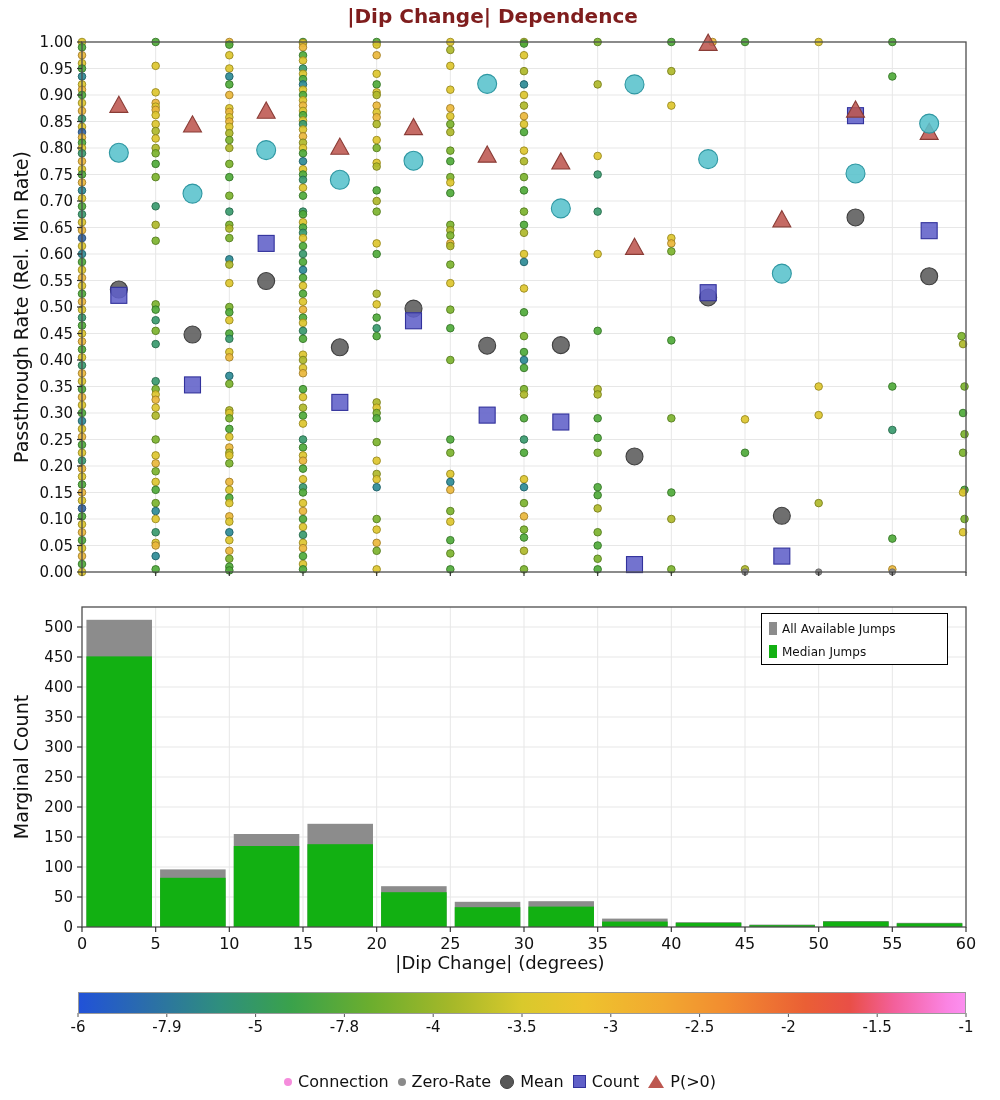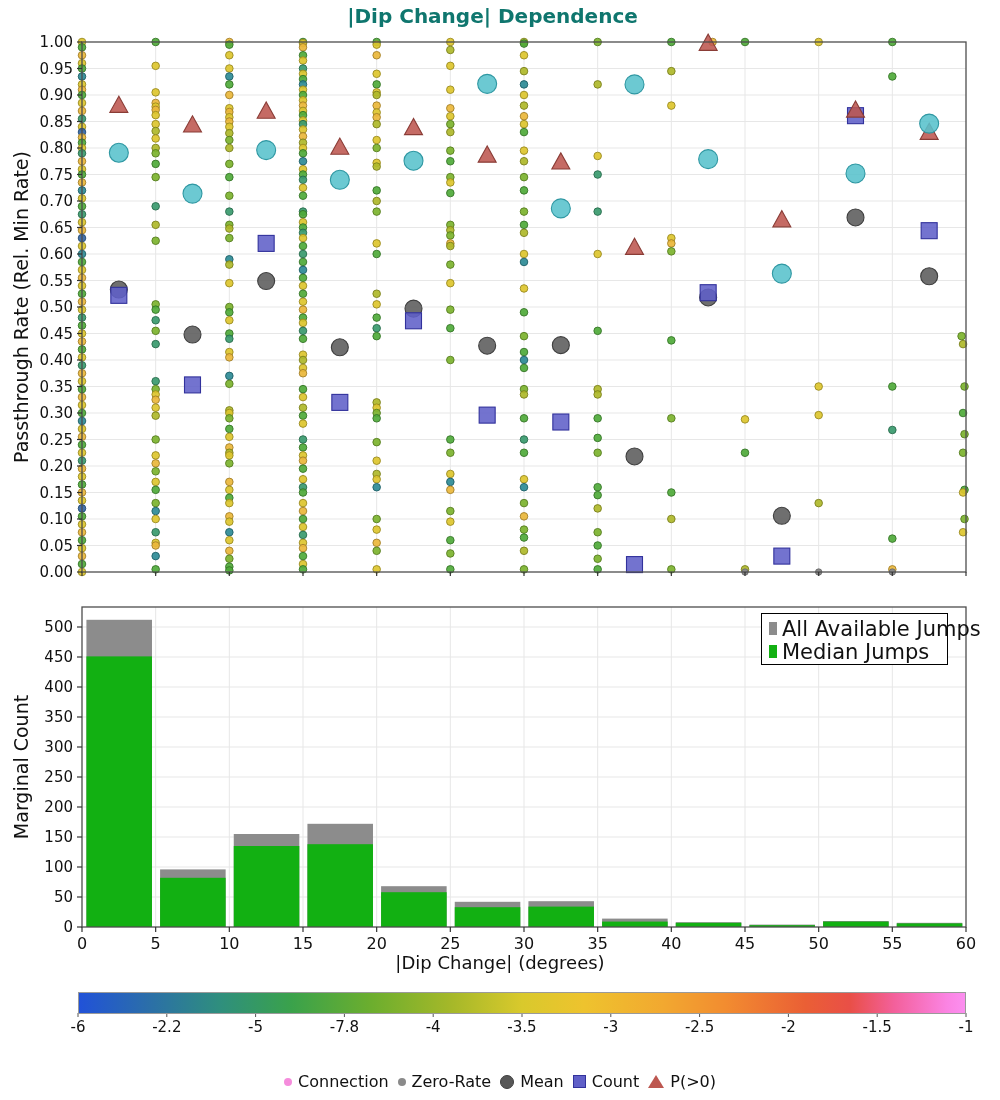--- a/index.html
+++ b/index.html
@@ -1,29 +1,29 @@
 <!DOCTYPE html>
 <html><head>
 <meta charset="utf-8">
 <style>
   html,body{margin:0;padding:0;background:#fff;}
   #figure{position:relative;width:1000px;height:1100px;background:#fff;
           font-family:"DejaVu Sans","Liberation Sans",sans-serif;color:#111;overflow:hidden;}
   #plot-svg{position:absolute;left:0;top:0;}
   .fig-title{position:absolute;left:0;top:4px;width:985px;text-align:center;
-             font-size:20px;font-weight:bold;color:#0f766e;}
+             font-size:20px;font-weight:bold;color:#7f1d1d;}
   .ylab{position:absolute;white-space:nowrap;font-size:19px;color:#111;
         transform:translate(-50%,-50%) rotate(-90deg);}
   .xlab{position:absolute;width:1000px;text-align:center;font-size:18px;color:#111;}
   
   .bar-legend{position:absolute;left:761px;top:613px;width:187px;height:52px;
               background:#fff;border:1.6px solid #000;padding:3px 6px 2px 7px;box-sizing:border-box;}
   .bar-legend .row{display:flex;align-items:center;height:23px;}
   .bar-legend .swatch{display:inline-block;width:8px;height:13px;margin-right:5px;flex:none;}
-  .bar-legend .lbl{font-size:21px;white-space:nowrap;}
+  .bar-legend .lbl{font-size:12px;white-space:nowrap;}
   
   .colorbar{position:absolute;left:78px;top:992px;width:888px;height:22px;border:1px solid #9a9a9a;box-sizing:border-box;
     background:linear-gradient(to right,
       #2152d8 0%, #2b6fa8 8%, #2f8f7d 16%, #3aa24b 24%, #6cae2e 33%, #a5b829 42%,
       #d9c92c 50%, #eec32e 57%, #f2a830 66%, #f28c30 73%, #ea5f35 82%, #e94f47 87%,
       #f3609b 92%, #fb84e3 98%, #fc8ff0 100%);}
   .cb-ticks{position:absolute;left:78px;top:1018px;width:888px;height:20px;}
   .cb-ticks span{position:absolute;transform:translateX(-50%);font-size:15px;color:#111;white-space:nowrap;}
   
   .fig-legend{position:absolute;left:0;top:1072px;width:1000px;display:flex;
@@ -706,21 +706,21 @@
     </div>
     <div class="row">
       <span class="swatch" style="background:#12b012;"></span>
       <span class="lbl">Median Jumps</span>
     </div>
   </div>
 
   <div class="colorbar"></div>
   <div class="cb-ticks" id="cb-ticks">
       <span style="left: 0%;">-6</span>
-      <span style="left: 10%;">-2.2</span>
+      <span style="left: 10%;">-7.9</span>
       <span style="left: 20%;">-5</span>
       <span style="left: 30%;">-7.8</span>
       <span style="left: 40%;">-4</span>
       <span style="left: 50%;">-3.5</span>
       <span style="left: 60%;">-3</span>
       <span style="left: 70%;">-2.5</span>
       <span style="left: 80%;">-2</span>
       <span style="left: 90%;">-1.5</span>
       <span style="left: 100%;">-1</span>
     </div>

